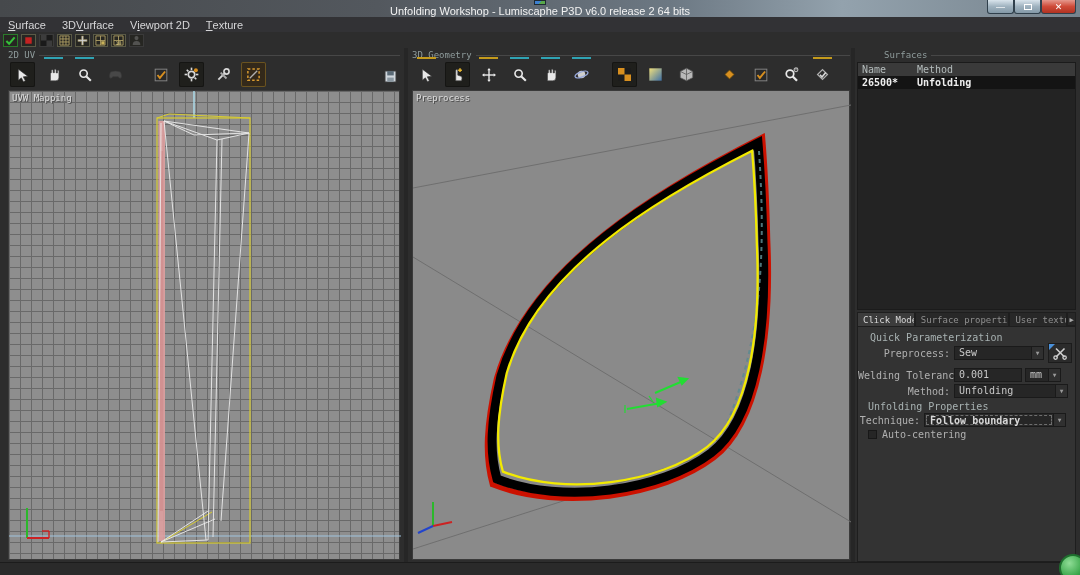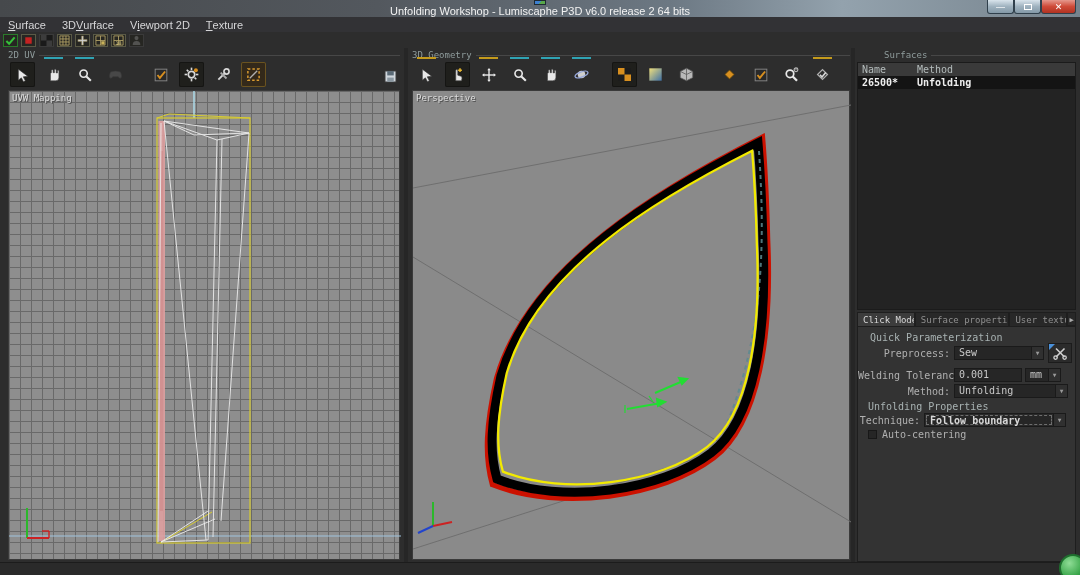--- a/index.html
+++ b/index.html
@@ -487,21 +487,21 @@
     </div>
   <div class="tbtn">
       <span class="bar bar-yellow"></span>
       <svg width="15" height="15">
         <use href="#sym-diamondchk"></use>
       </svg>
     </div>
 </div>
 
 <div id="geoViewport">
-  <div class="vplabel" style="left:3px;top:2px;">Perspective</div>
+  <div class="vplabel" style="left:3px;top:2px;">Preprocess</div>
   <svg width="438" height="470">
 
     <g stroke="#6f6f6f" stroke-width="1">
       <line x1="0" y1="97" x2="438" y2="14"></line>
       <line x1="0" y1="166" x2="438" y2="431"></line>
       <line x1="0" y1="458" x2="300" y2="362"></line>
     </g>
 
     <path d="M345,52 C250,100 120,175 88,285 C78,330 76,360 84,388 C150,414 248,400 298,362 C342,328 354,242 350,152 C349,112 347,76 345,52 Z" fill="none" stroke="#cc1100" stroke-width="5" transform="translate(215,225) scale(1.035) translate(-215,-225)"></path>
     <path d="M345,52 C250,100 120,175 88,285 C78,330 76,360 84,388 C150,414 248,400 298,362 C342,328 354,242 350,152 C349,112 347,76 345,52 Z" fill="none" stroke="#000000" stroke-width="9"></path>

